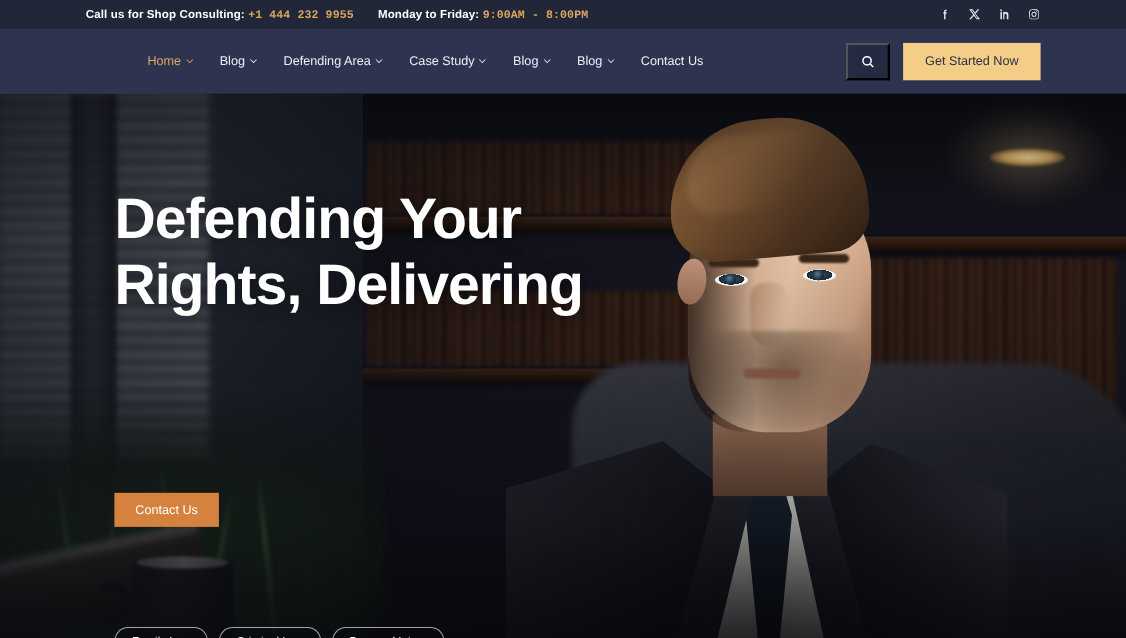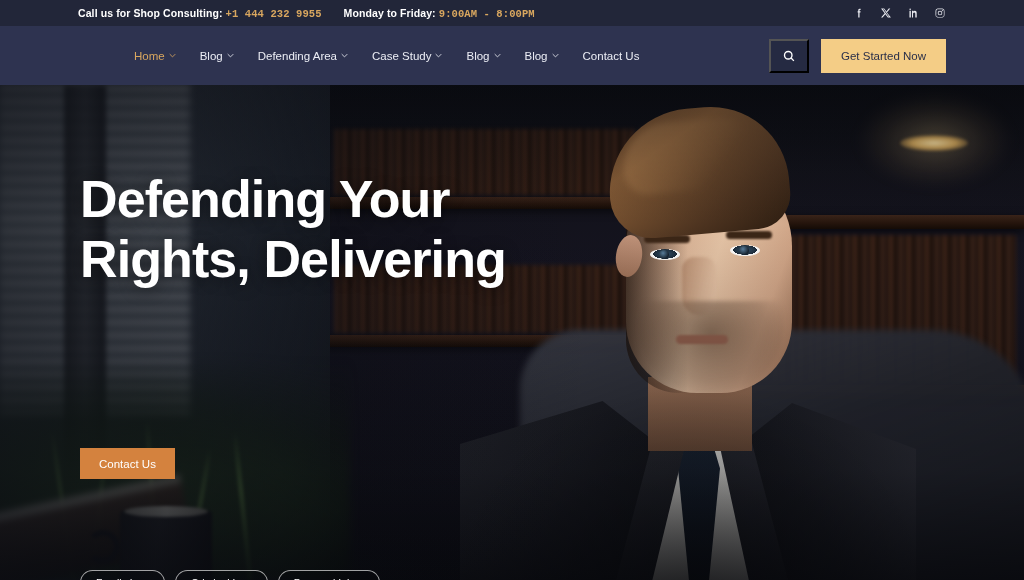--- a/index.html
+++ b/index.html
@@ -259,21 +259,21 @@
   }
 
   .hero-vignette {
     position: absolute; inset: 0;
     background:
       linear-gradient(90deg, rgba(10,12,18,.72) 0%, rgba(10,12,18,.45) 22%, rgba(10,12,18,.12) 42%, rgba(10,12,18,0) 58%),
       linear-gradient(180deg, rgba(8,10,15,.40) 0%, rgba(8,10,15,0) 28%, rgba(8,10,15,.25) 78%, rgba(6,7,11,.75) 100%);
   }
 
   
-  .hero-content { position: absolute; inset: 0; z-index: 10; }
+  .hero-content { position: absolute; inset: 0; z-index: 10; margin-left: 24px; }
   .headline {
     position: absolute; left: 80px; top: 84px;
     font-size: 52px; line-height: 60px; font-weight: 700;
     color: #ffffff; letter-spacing: -0.9px;
     text-shadow: 0 2px 16px rgba(0,0,0,.45);
   }
   .headline .muted { color: rgba(182,188,198,.42); }
   .hero-btn {
     position: absolute; left: 80px; top: 363px;
     height: 31px; padding: 0 19px;

